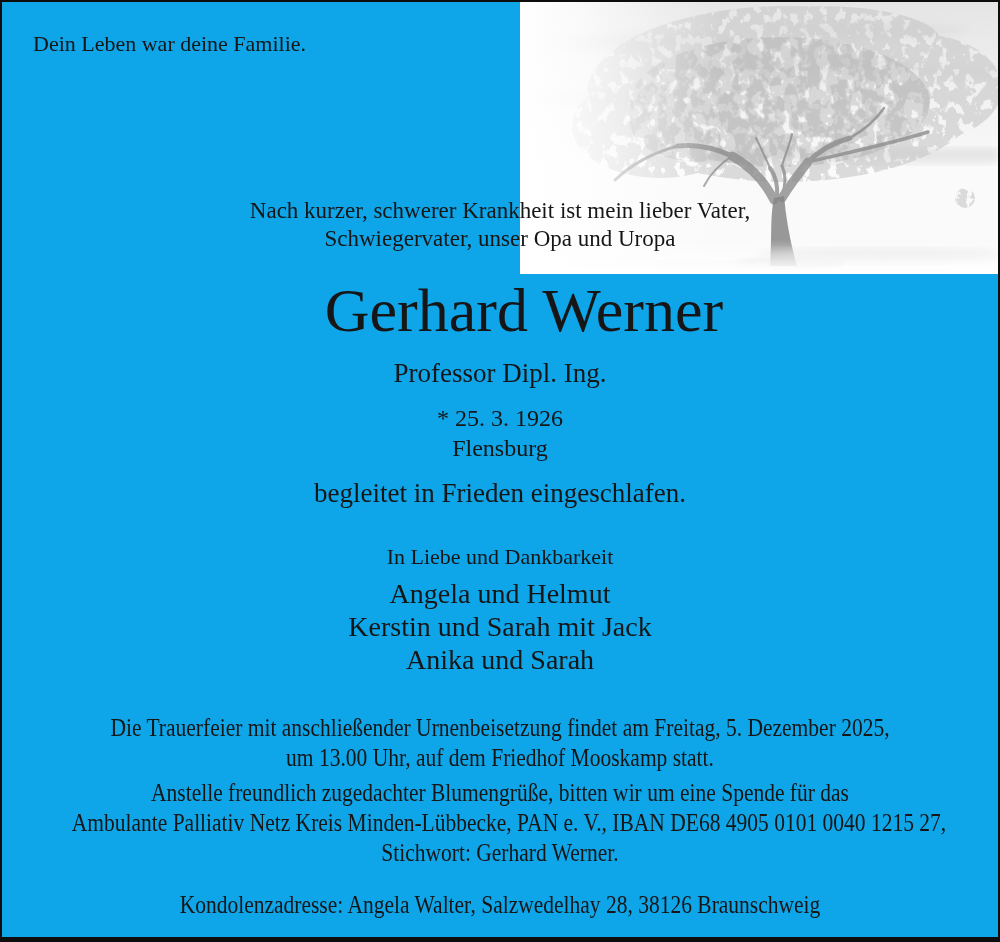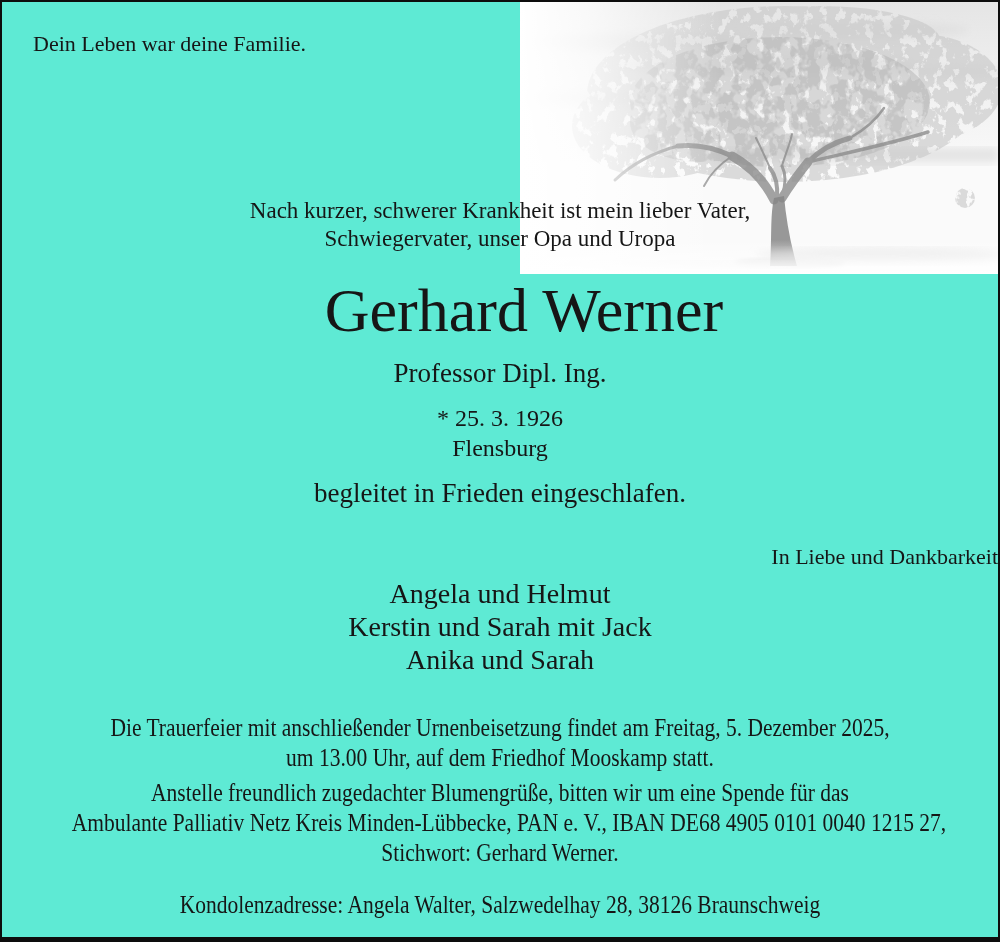--- a/index.html
+++ b/index.html
@@ -1,21 +1,21 @@
 <!DOCTYPE html>
 <html><head>
 <meta charset="utf-8">
 <style>
   html,body{margin:0;padding:0;background:#ffffff;}
   body{font-family:"Liberation Serif","DejaVu Serif",serif;color:#161616;}
   .ad{
     position:relative;
     width:1000px;height:942px;
     box-sizing:border-box;
-    background:#5eead4;
+    background:#0ea5e9;
     border-left:2px solid #0d0d0d;
     border-top:2px solid #0d0d0d;
     border-right:2px solid #0d0d0d;
     border-bottom:5px solid #0d0d0d;
     overflow:hidden;
   }
   
   .photo{position:absolute;top:0;right:0;width:478px;height:272px;z-index:0;}
   .photo svg{display:block;}
   .photo::before{ 
@@ -31,21 +31,21 @@
   .left-align{left:31px;text-align:left;}
   .centered{left:0;right:0;text-align:center;}
   .opening{top:28px;font-size:22px;line-height:28px;}
   .tribute{top:84px;font-size:22px;line-height:28px;}
   .intro{top:195px;font-size:23px;line-height:28px;}
   .name{top:276px;font-size:62px;line-height:64px;font-weight:normal;margin-left:48px;}
   .title{top:355px;font-size:27px;line-height:32px;}
   .dates{top:401px;font-size:24px;line-height:30px;display:flex;justify-content:center;gap:88px;}
   .dates .col{text-align:center;}
   .closing{top:477px;font-size:27px;line-height:28px;}
-  .lead{top:541px;font-size:22px;line-height:28px;text-align:right;}
+  .lead{top:541px;font-size:22px;line-height:28px;}
   .mourners{top:575px;font-size:28px;line-height:33px;}
   
   .condensed{font-size:25px;transform:scaleX(0.86);transform-origin:50% 0;}
   .funeral{top:711px;line-height:30px;}
   .donation{top:776px;line-height:30px;}
   .condolence{top:888px;line-height:30px;}
 </style>
 </head>
 <body>
 

